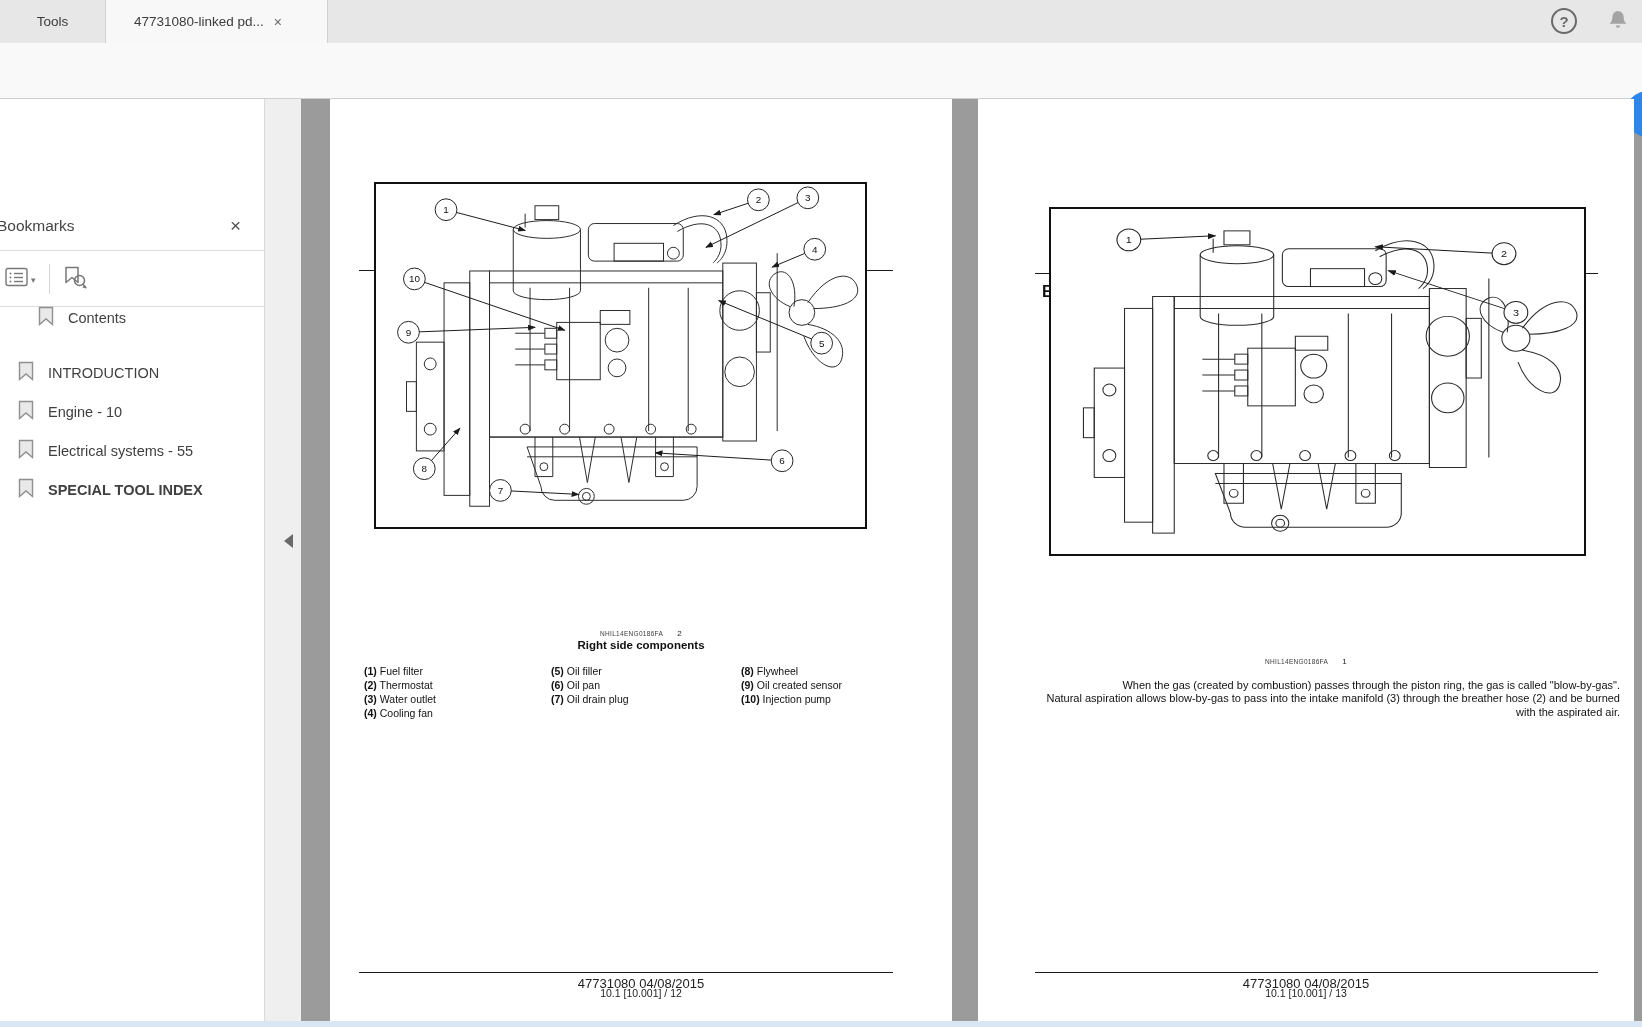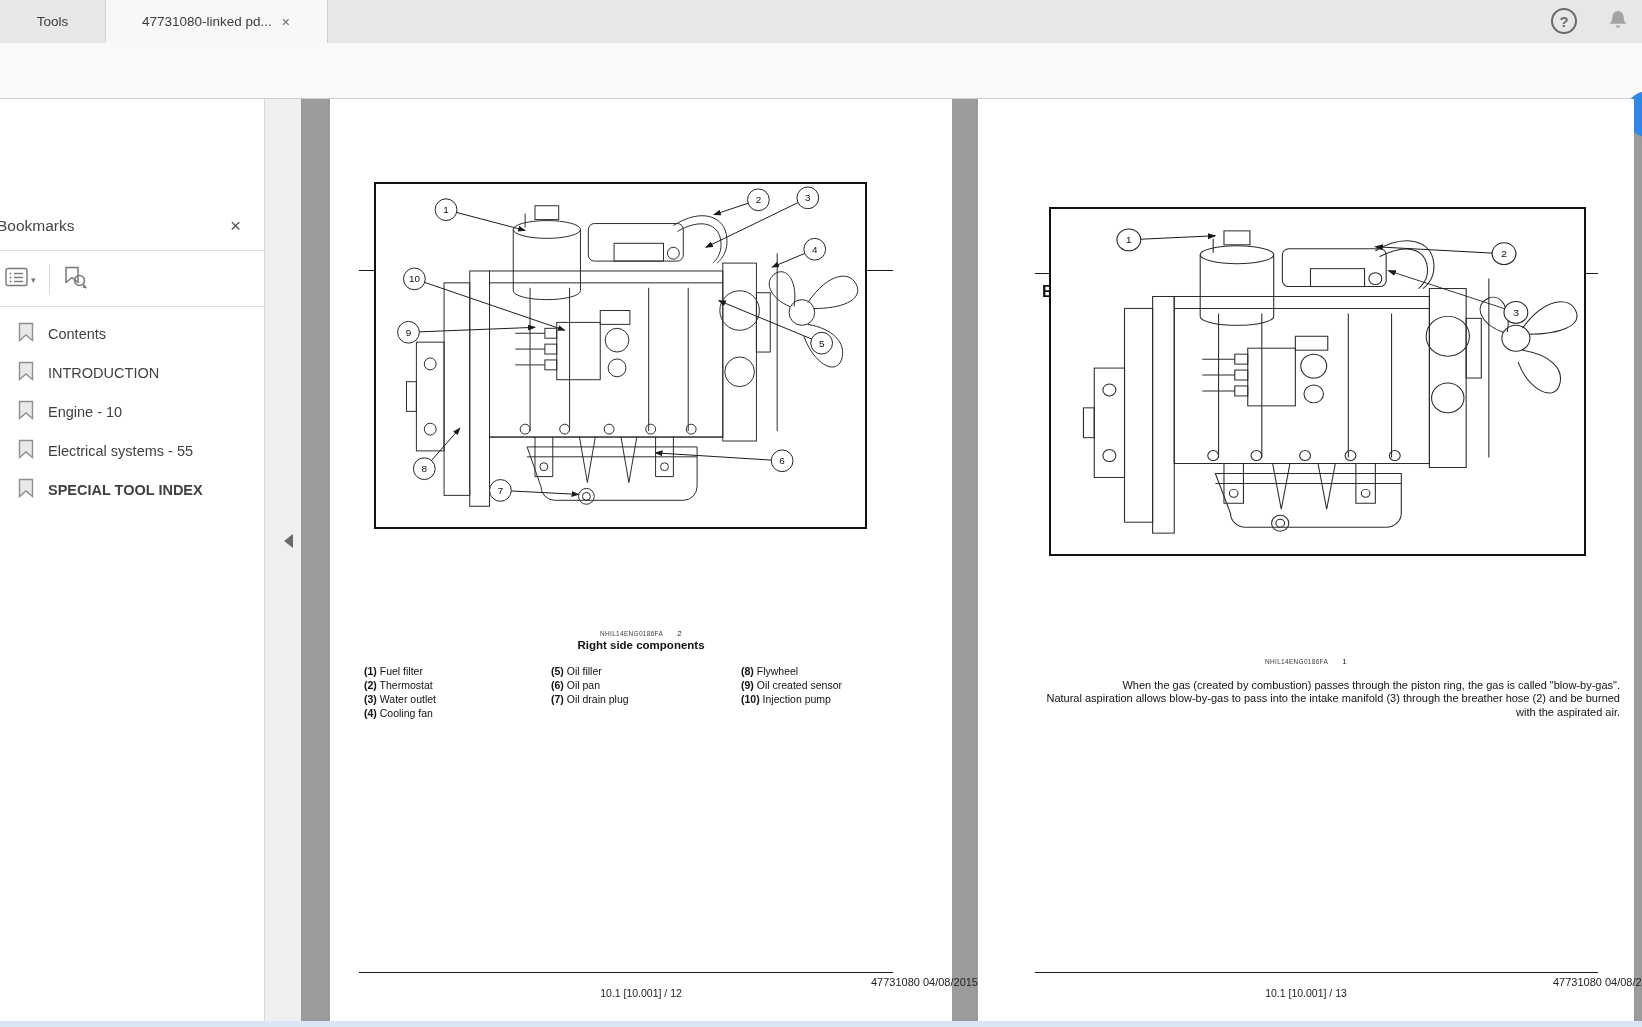--- a/index.html
+++ b/index.html
@@ -6,21 +6,21 @@
   #root{position:relative;width:1642px;height:1027px;overflow:hidden;
         font-family:"Liberation Sans",sans-serif;background:#9b9b9b;}
   .abs{position:absolute;}
 
   
   #tabbar{left:0;top:0;width:1642px;height:43px;background:#e7e7e7;border-bottom:1px solid #7f1d1d;}
   .tab{top:0;height:43px;display:flex;align-items:center;justify-content:center;
        font-size:13.5px;color:#3c3c3c;box-sizing:border-box;}
   #tab-tools{left:0;width:106px;border-right:1px solid #d0d0d0;background:#e7e7e7;}
   #tab-doc{left:106px;width:222px;background:#f8f8f8;border-right:1px solid #d0d0d0;
-           justify-content:flex-start;padding-left:36px;}
+           justify-content:flex-start;padding-left:28px;}
   #tab-doc .close{margin-left:10px;color:#666;font-size:14px;line-height:1;}
   .roundicon{width:26px;height:26px;border:2px solid #6a6a6a;border-radius:50%;
              display:flex;align-items:center;justify-content:center;
              font-size:15px;font-weight:bold;color:#6a6a6a;box-sizing:border-box;}
 
   
   #toolbar{left:0;top:43px;width:1642px;height:56px;background:#f9f9f9;border-bottom:1px solid #cfcfcf;box-sizing:border-box;}
   .tbicon{width:26px;height:26px;top:58px;}
   .tbicon svg{display:block;}
   #page-input{left:755px;top:57px;width:40px;height:26px;border:1px solid #e2e2e2;
@@ -49,21 +49,21 @@
   #left-page{left:330px;width:622px;}
   #right-page{left:978px;width:656px;}
   .pg-header{font-size:10.5px;color:#1a1a1a;text-align:center;}
   .rule{height:1px;background:#1a1a1a;}
   .frame{border:2px solid #111;background:#fff;box-sizing:content-box;}
   .figcode{font-size:6.5px;color:#3a3a3a;text-align:center;letter-spacing:.3px;}
   .figcode .fignum{margin-left:14px;font-size:8px;color:#222;}
   .figcap{font-size:11.5px;font-weight:bold;color:#111;text-align:center;}
   .parts{font-size:10.5px;color:#111;line-height:14px;}
   .parts .pnum{font-weight:bold;}
-  .footer1{font-size:11px;color:#222;text-align:right;padding-left:26px;}
+  .footer1{font-size:13px;color:#222;text-align:center;}
   .footer2{font-size:10.5px;color:#222;text-align:center;}
   #rp-title{font-size:16px;font-weight:bold;color:#111;}
   .bodytxt{font-size:11px;color:#111;line-height:13.3px;}
 
   
   #bottomstrip{left:0;top:1021px;width:1642px;height:6px;background:#d9e7f5;}
 
   svg text{font-family:"Liberation Sans",sans-serif;}
 </style>
 </head>
@@ -184,21 +184,21 @@
     <span class="abs" style="left:62px;top:166px;">
       <svg width="27" height="27" viewBox="0 0 27 27" fill="none" stroke="#777" stroke-width="1.5" stroke-linejoin="round">
         <path d="M4,2.5 h12 v15 l-6,-5 l-6,5 z"></path>
         <circle cx="17.5" cy="15.5" r="5"></circle>
         <line x1="20.8" y1="19" x2="24.2" y2="23"></line>
         <path d="M24.5,23.5 l-4.2,-1 l2.4,-2.6 z" fill="#777" stroke="none"></path>
       </svg>
     </span>
     <div class="pdivider abs" style="top:207px;"></div>
 
-    <div class="bm-item abs" style="top:216px;">
+    <div class="bm-item abs" style="top:200px;padding-left:20px;">
       <span class="ribbon">
         <svg width="16" height="20" viewBox="0 0 16 20">
             <path d="M1.5,1.5 h13 v17 l-6.5,-5.5 l-6.5,5.5 z" fill="#e9e9e9" stroke="#8f8f8f" stroke-width="1.4"></path>
           </svg>
       </span>
       <span class="lbl">Contents</span>
     </div>
     <div class="bm-item abs" style="top:255px;">
       <span class="ribbon">
         <svg width="16" height="20" viewBox="0 0 16 20">

